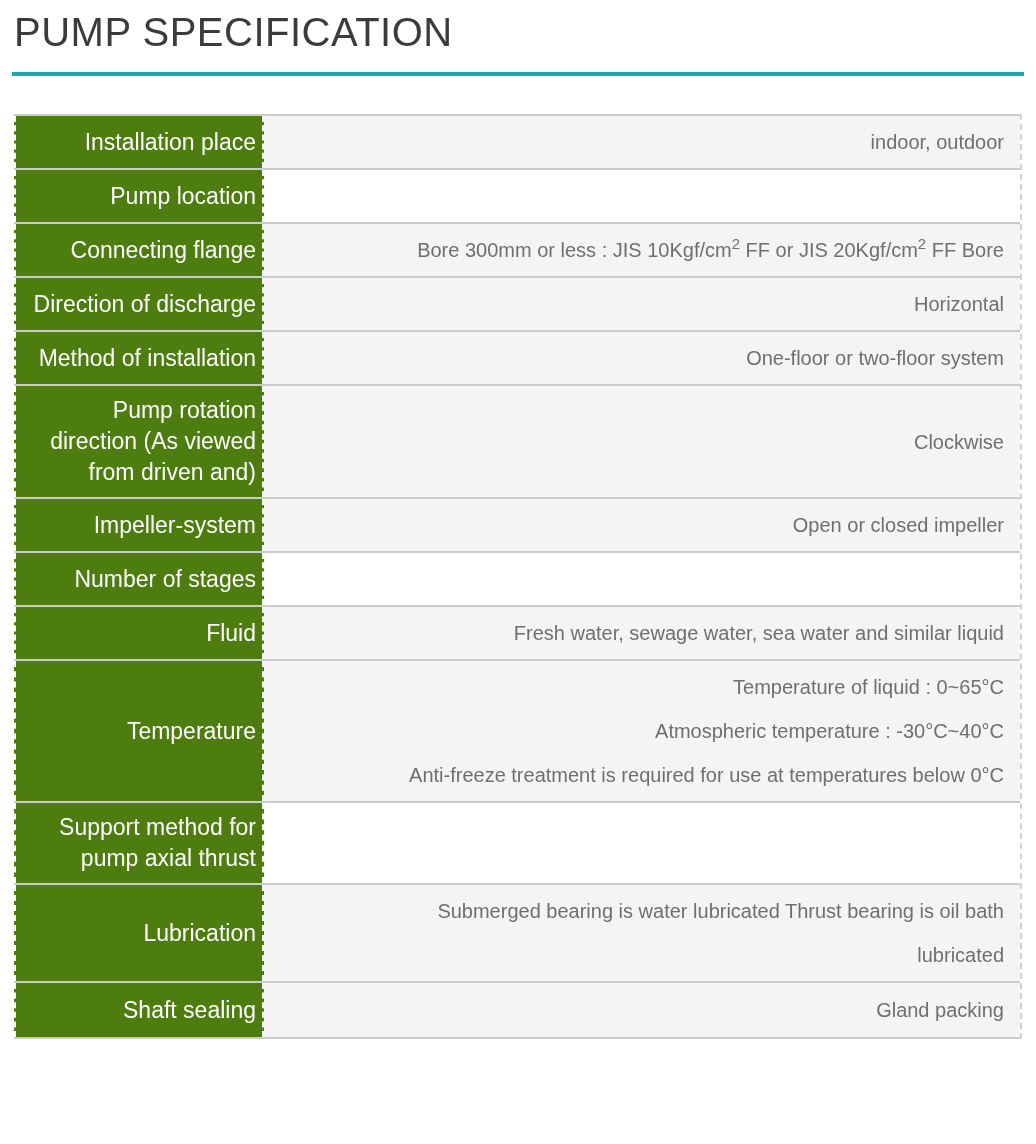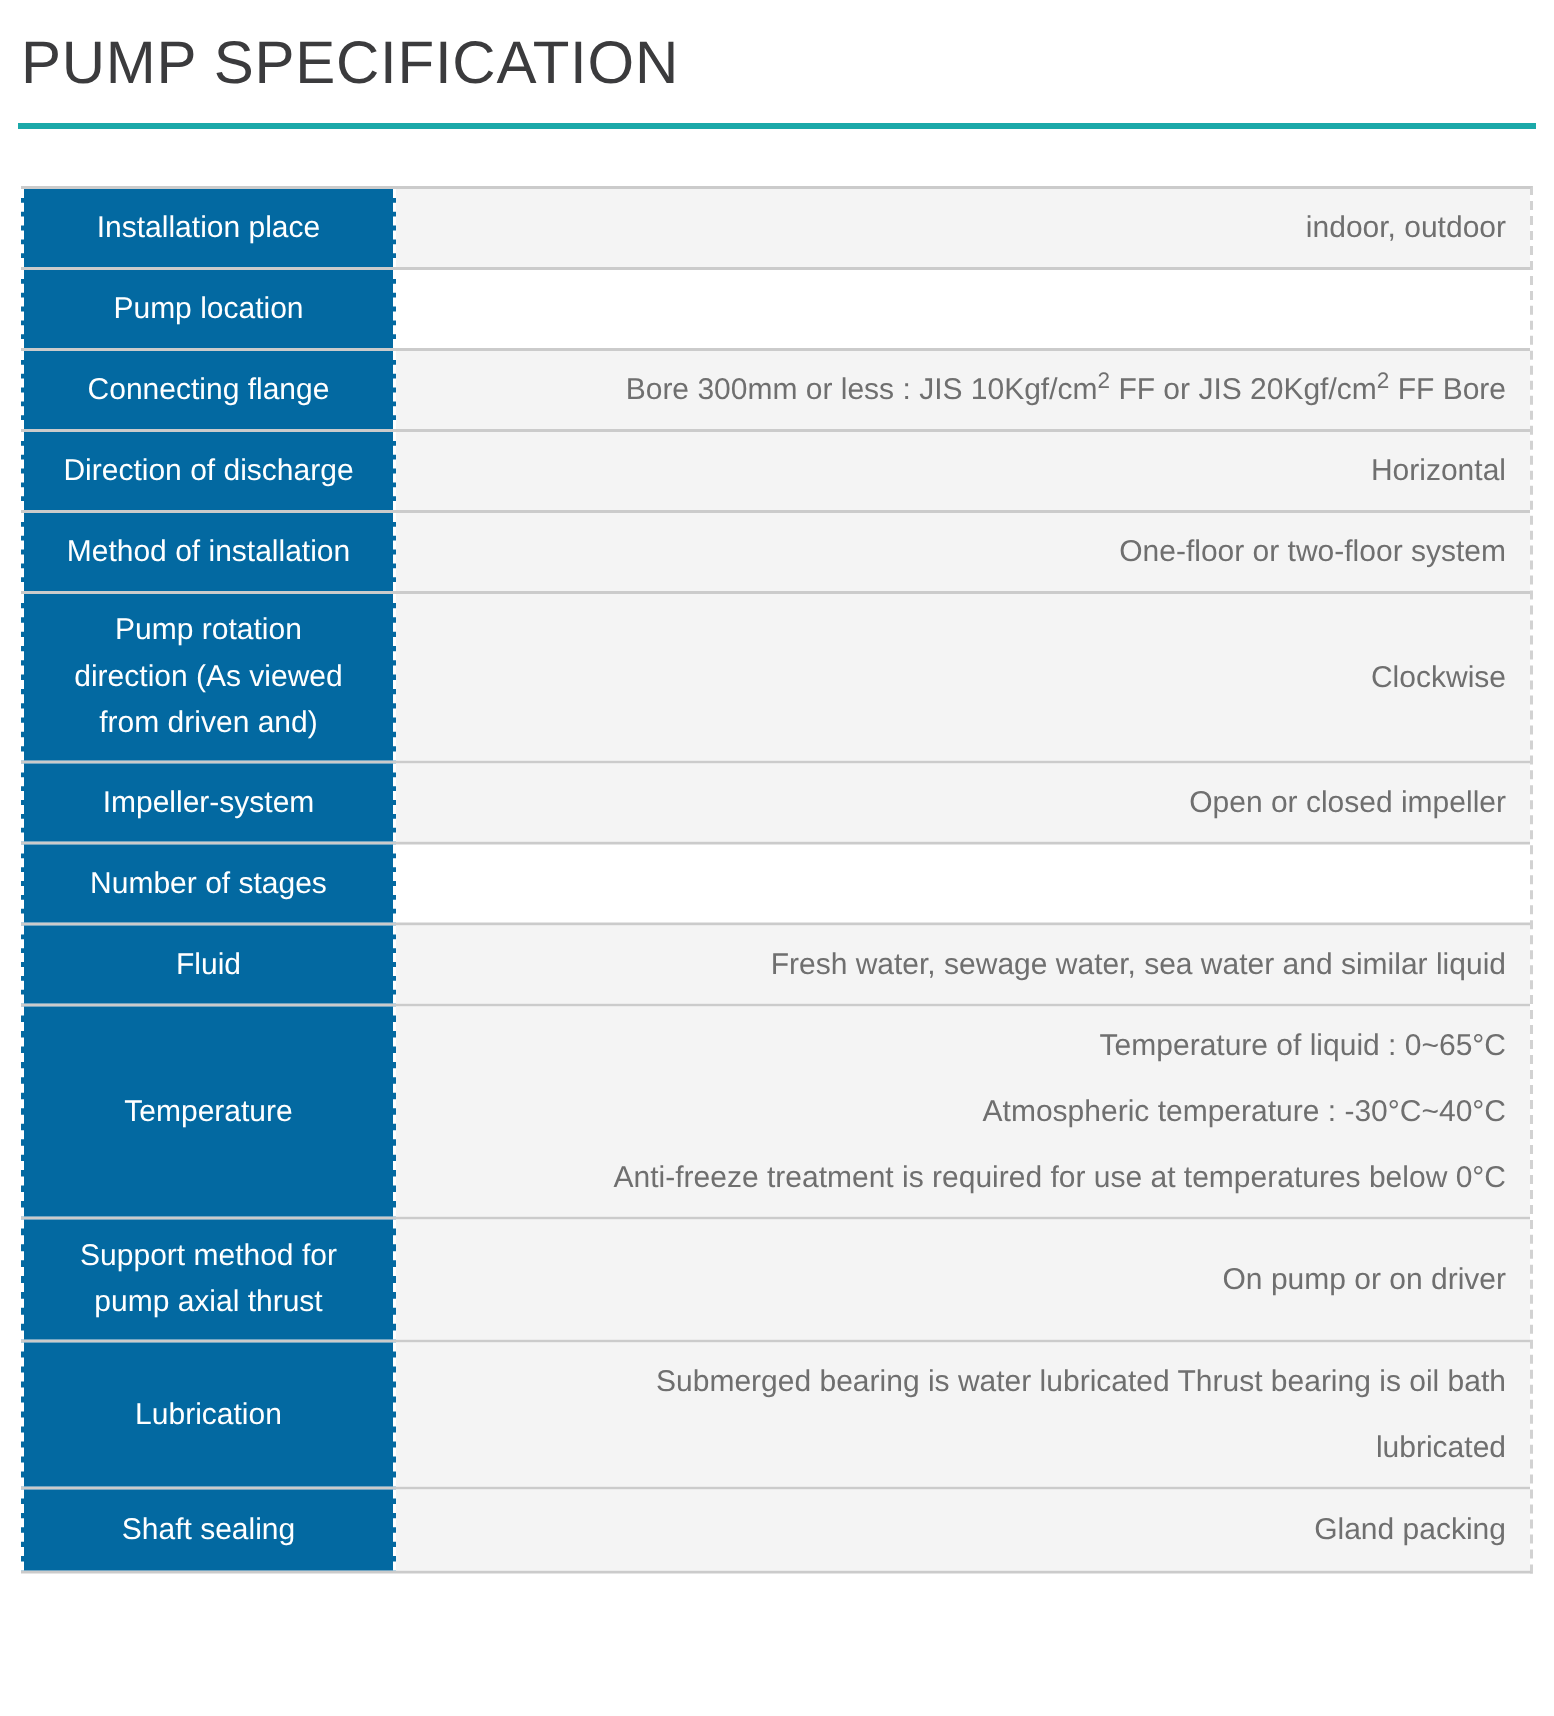--- a/index.html
+++ b/index.html
@@ -4,21 +4,21 @@
 <style>
   * { margin: 0; padding: 0; box-sizing: border-box; }
   html, body {
     width: 1036px;
     background: #ffffff;
     font-family: "Liberation Sans", sans-serif;
   }
   .page { width: 1036px; min-height: 1144px; background: #ffffff; }
 
   .page-title {
-    margin: 20px 0 0 14px;
+    margin: 10px 0 0 14px;
     font-size: 40px;
     font-weight: 400;
     color: #3b3b3d;
     letter-spacing: 0.5px;
   }
   .title-rule {
     height: 4px;
     background: #1ba9a9;
     margin: 17px 12px 0 12px;
   }
@@ -33,27 +33,27 @@
     display: flex;
     align-items: stretch;
     min-height: 54px;
     border-bottom: 2px solid #cbcbcb;
   }
   .spec-row:last-child { border-bottom: 0; }
 
   .spec-th {
     width: 250px;
     flex: 0 0 250px;
-    background: #0369a1;
+    background: #4d7c0f;
     border-left: 2px dashed #ffffff;
     border-right: 2px dashed #ffffff;
     color: #ffffff;
-    font-size: 20px;
+    font-size: 23px;
     line-height: 31px;
-    text-align: center;
+    text-align: right;
     display: flex;
     flex-direction: column;
     justify-content: center;
     padding: 9px 6px;
   }
   .spec-td {
     flex: 1 1 auto;
     background: #f4f4f4;
     color: #6f6f6f;
     font-size: 20px;
@@ -136,21 +136,20 @@
         <div>Atmospheric temperature : -30°C~40°C</div>
         <div>Anti-freeze treatment is required for use at temperatures below 0°C</div>
       </div>
     </div>
 
     <div class="spec-row">
       <div class="spec-th">
         <div>Support method for</div>
         <div>pump axial thrust</div>
       </div>
-      <div class="spec-td">On pump or on driver</div>
     </div>
 
     <div class="spec-row">
       <div class="spec-th">Lubrication</div>
       <div class="spec-td">
         <div>Submerged bearing is water lubricated Thrust bearing is oil bath</div>
         <div>lubricated</div>
       </div>
     </div>
 

